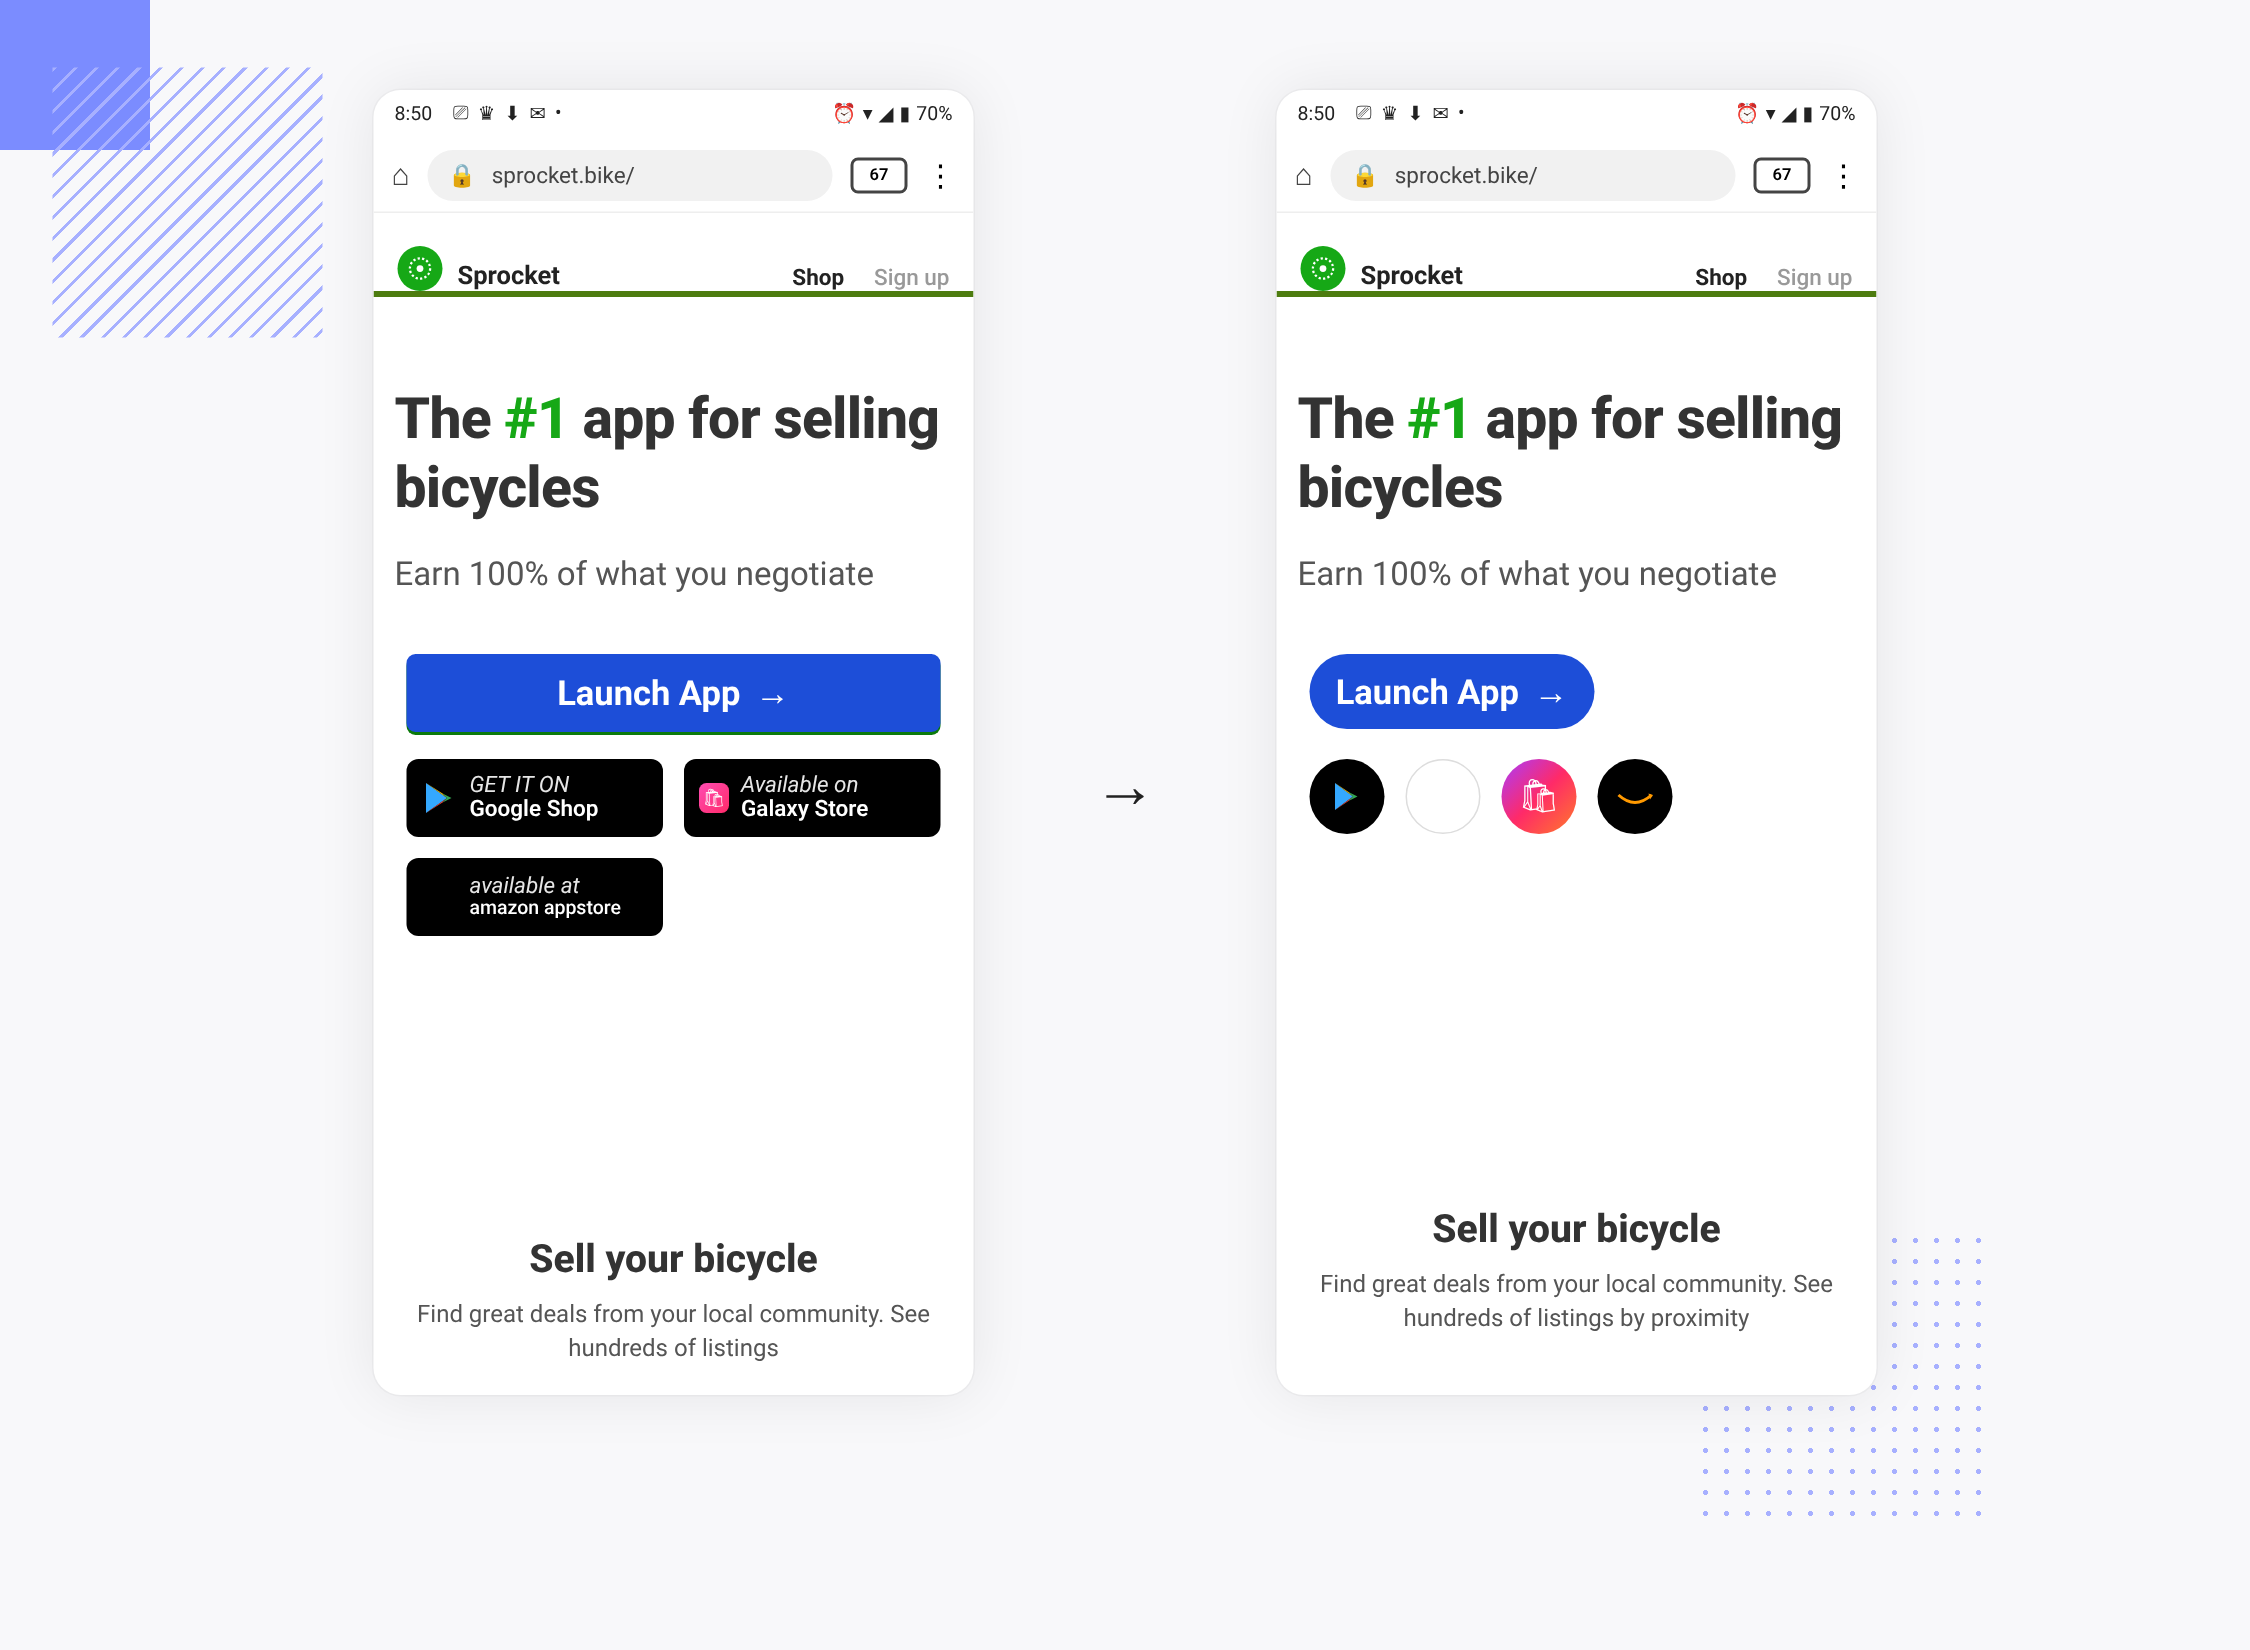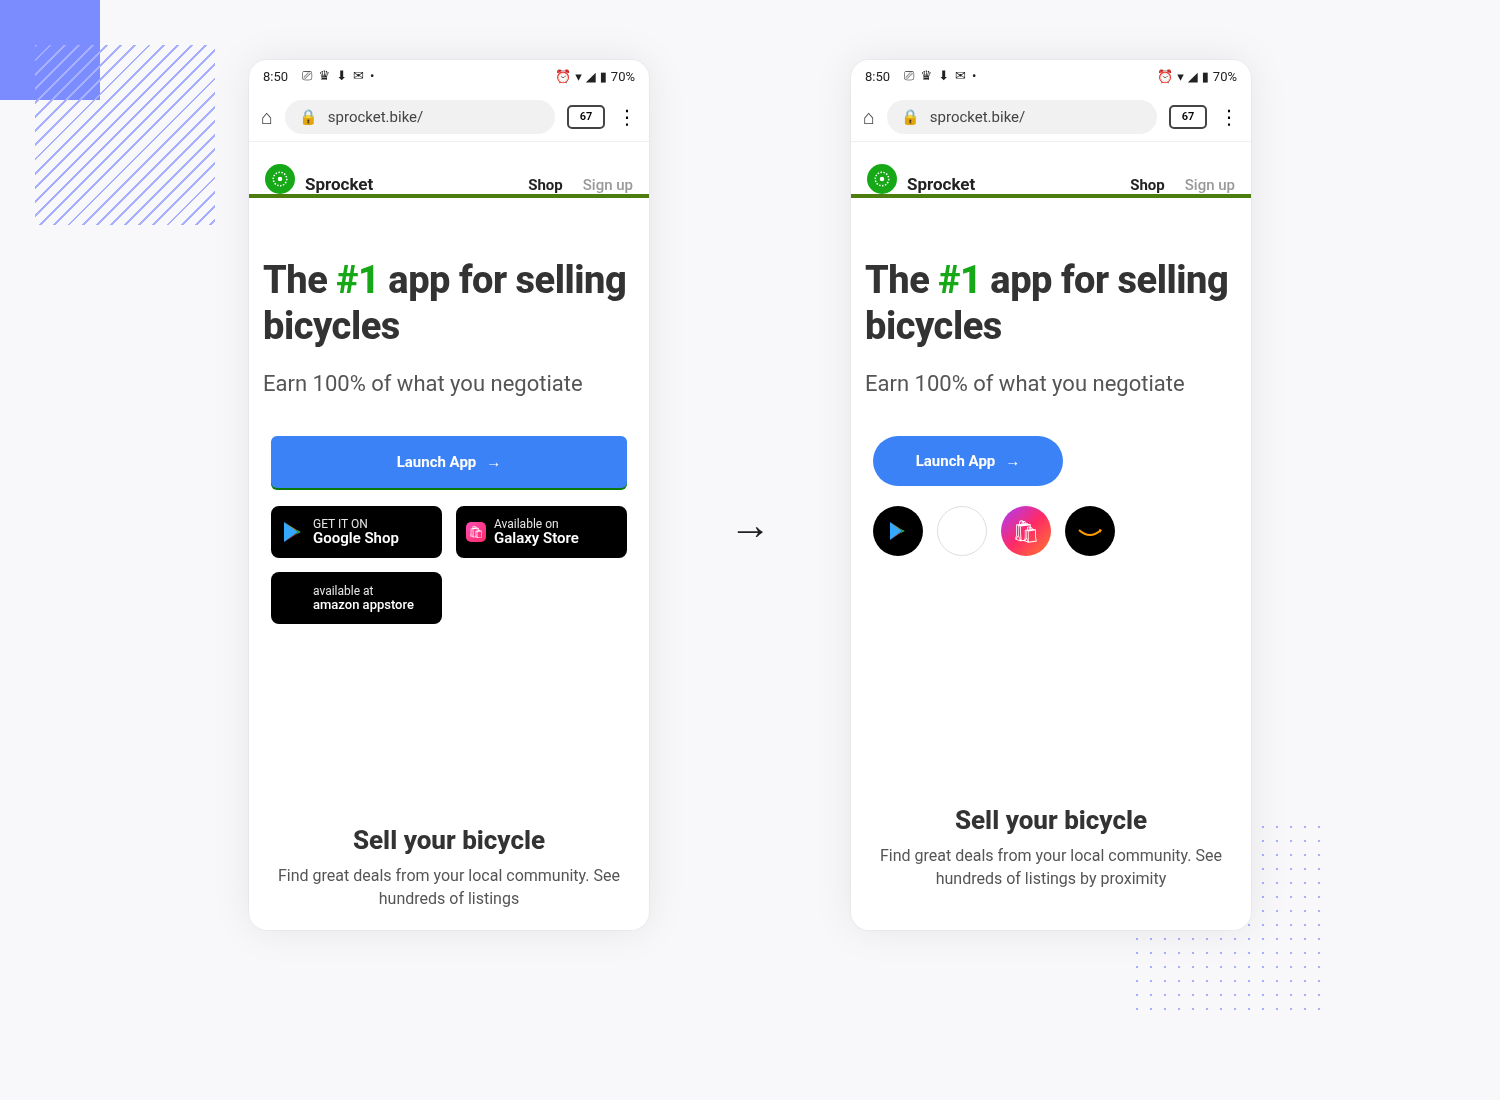--- a/index.html
+++ b/index.html
@@ -129,24 +129,24 @@
     letter-spacing: -0.5px;
   }
   .hero h1 .accent { color: #16a816; }
   .hero .sub {
     margin-top: 22px;
     font-size: 22px;
     color: #555;
   }
   .cta-area { padding: 40px 22px 0; }
   .launch-btn {
-    background: #3b82f6;
+    background: #1d4ed8;
     color: #fff;
     font-weight: 700;
-    font-size: 15px;
+    font-size: 23px;
     display: flex;
     align-items: center;
     justify-content: center;
     gap: 10px;
     cursor: pointer;
   }
   .launch-btn.full {
     width: 100%;
     height: 52px;
     border-radius: 6px;
@@ -169,21 +169,21 @@
     border-radius: 8px;
     color: #fff;
     display: flex;
     align-items: center;
     padding: 0 10px;
     gap: 8px;
     cursor: pointer;
   }
   .badge .ico { width: 24px; height:24px; display:flex; align-items:center; justify-content:center; font-size:20px;}
   .badge .txt { display:flex; flex-direction:column; line-height:1.05;}
-  .badge .txt .top { font-size: 12px; opacity:.9;}
+  .badge .txt .top { font-size: 15px; opacity:.9;font-style:italic;}
   .badge .txt .bot { font-size: 15px; font-weight:600;}
   .badge.amazon .txt .bot { font-size: 13px; font-weight:500;}
   .galaxy-ico {
     width:20px;height:20px;border-radius:5px;
     background: linear-gradient(135deg,#ff4db3,#ff2a68);
     display:flex;align-items:center;justify-content:center;color:#fff;font-size:12px;
   }
   .circle-row {
     margin-top: 20px;
     display: flex;

